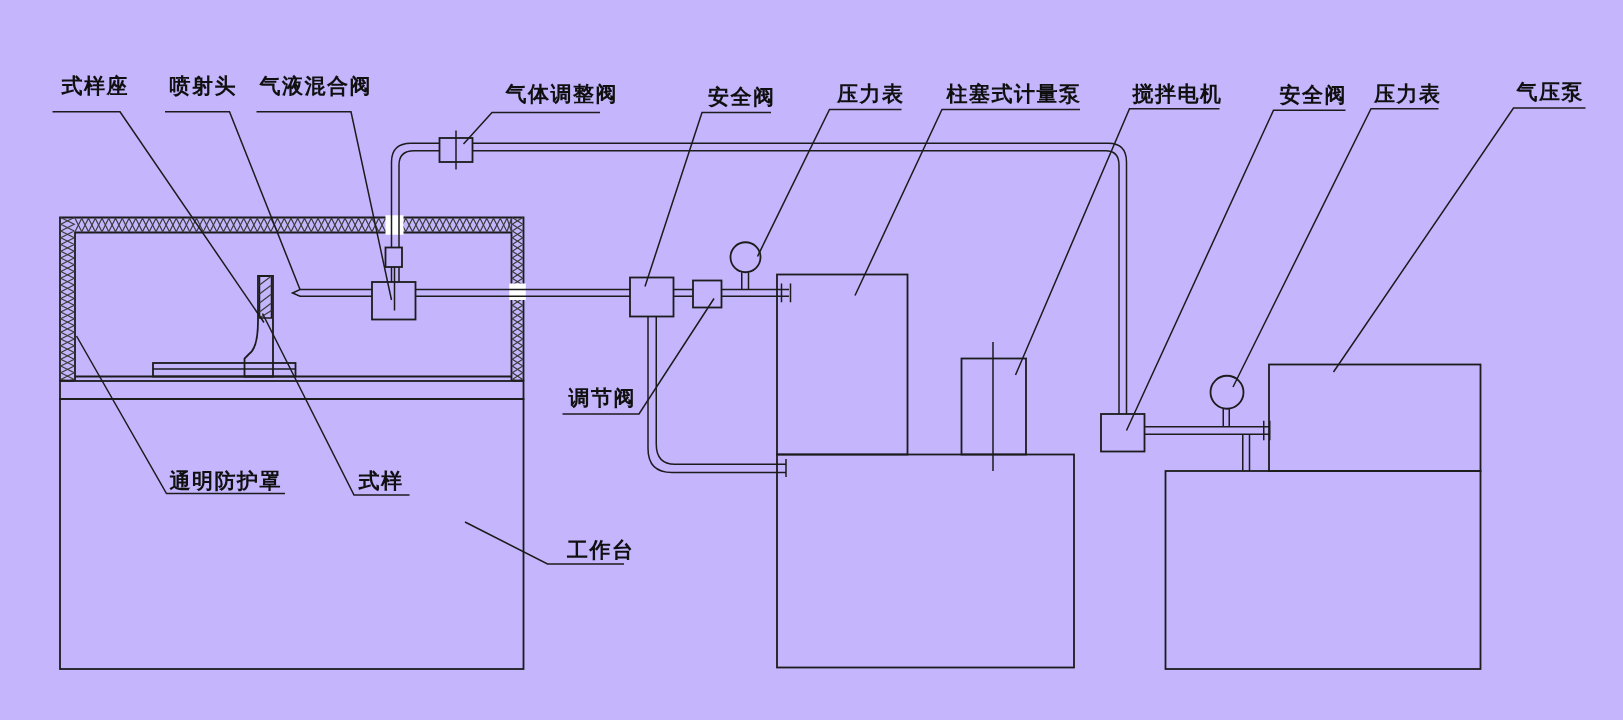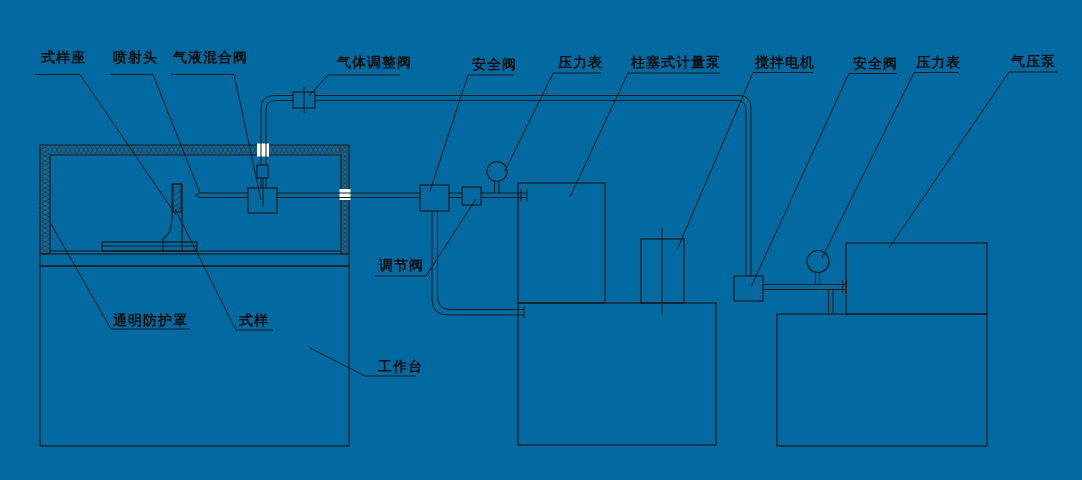--- a/index.html
+++ b/index.html
@@ -1,16 +1,16 @@
 <!DOCTYPE html>
 <html><head>
 <meta charset="utf-8">
 <style>
   html,body{margin:0;padding:0;background:#e8e8e8;}
-  .stage{position:relative;width:1082px;height:480px;background:#0369a1;overflow:hidden;
+  .stage{position:relative;width:1082px;height:480px;background:#c4b5fd;overflow:hidden;
          font-family:"Liberation Sans",sans-serif;}
   svg{position:absolute;left:0;top:0;}
   .ln{stroke:#1c1c1c;stroke-width:1.2;fill:none;}
   .pipe{stroke:#1c1c1c;stroke-width:1;fill:none;}
   .hatch{stroke:#3c3c3c;stroke-width:0.8;fill:none;}
   .gap{fill:#ffffff;stroke:none;}
   .leader{stroke:#1c1c1c;stroke-width:1;fill:none;}
   .lbl{font-family:"Liberation Sans",sans-serif;font-size:14px;font-weight:bold;
        fill:#101010;letter-spacing:1px;}
 </style>

